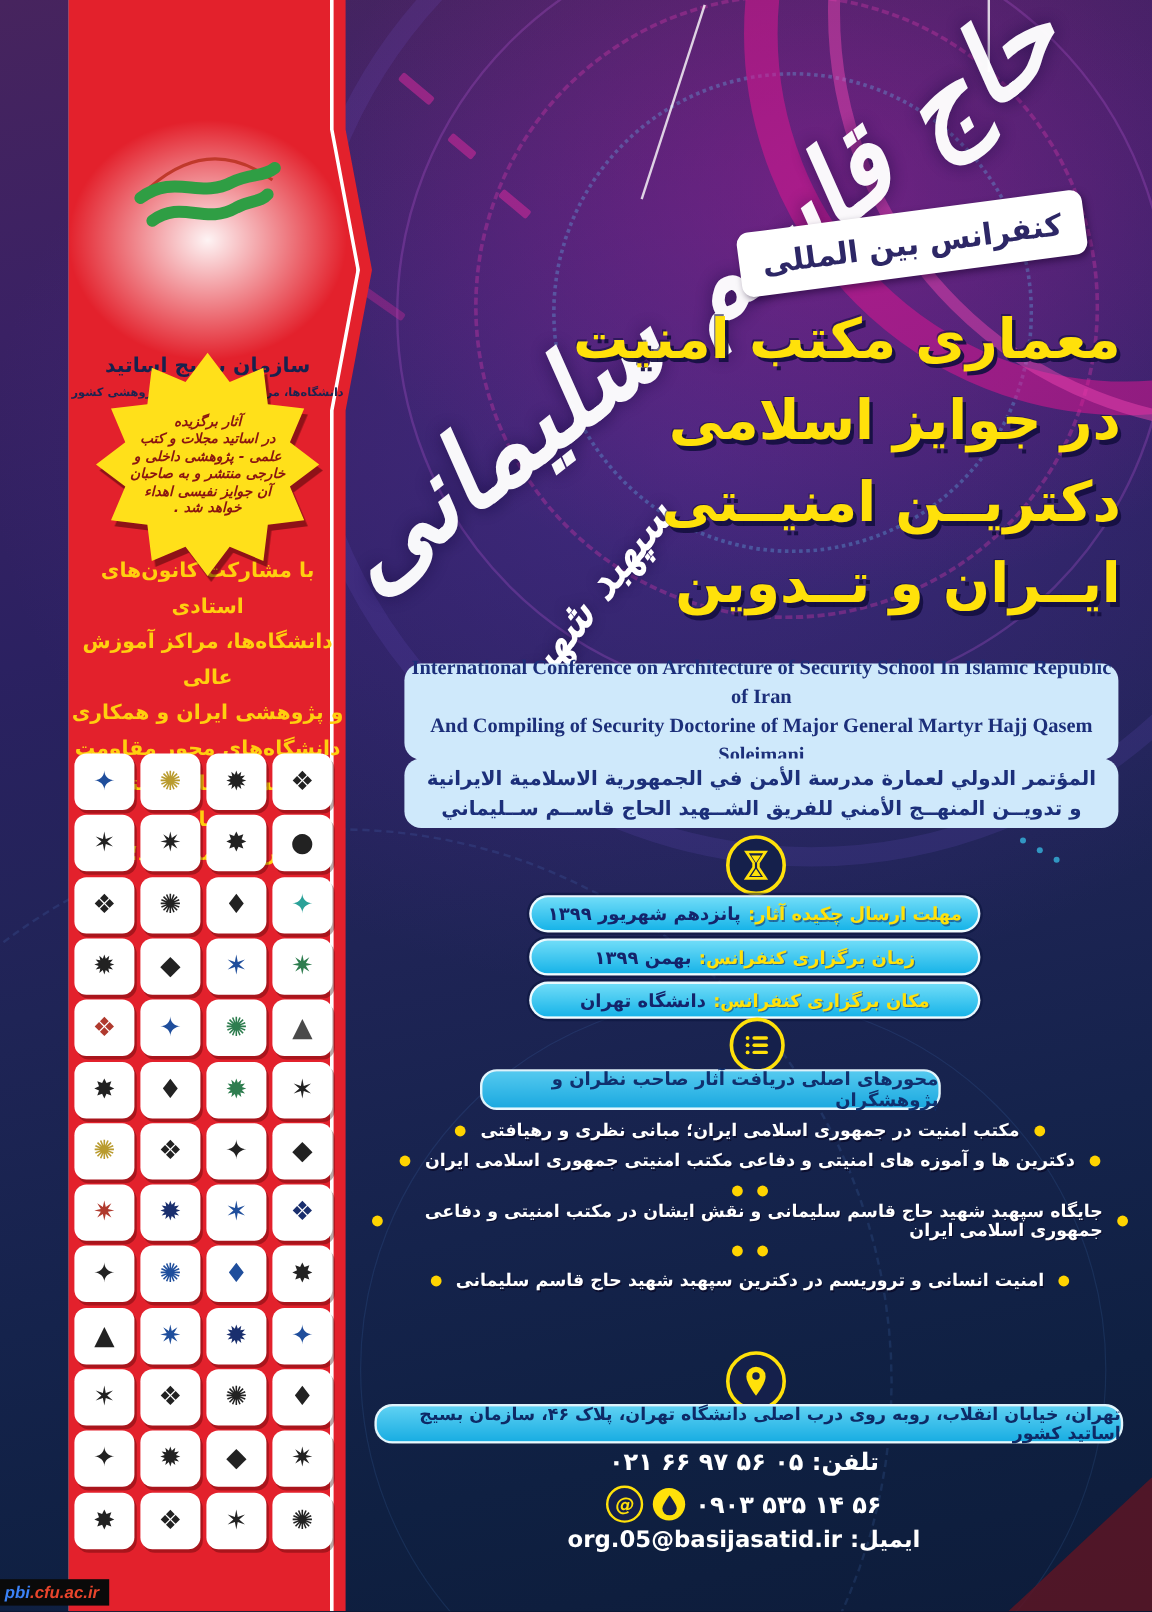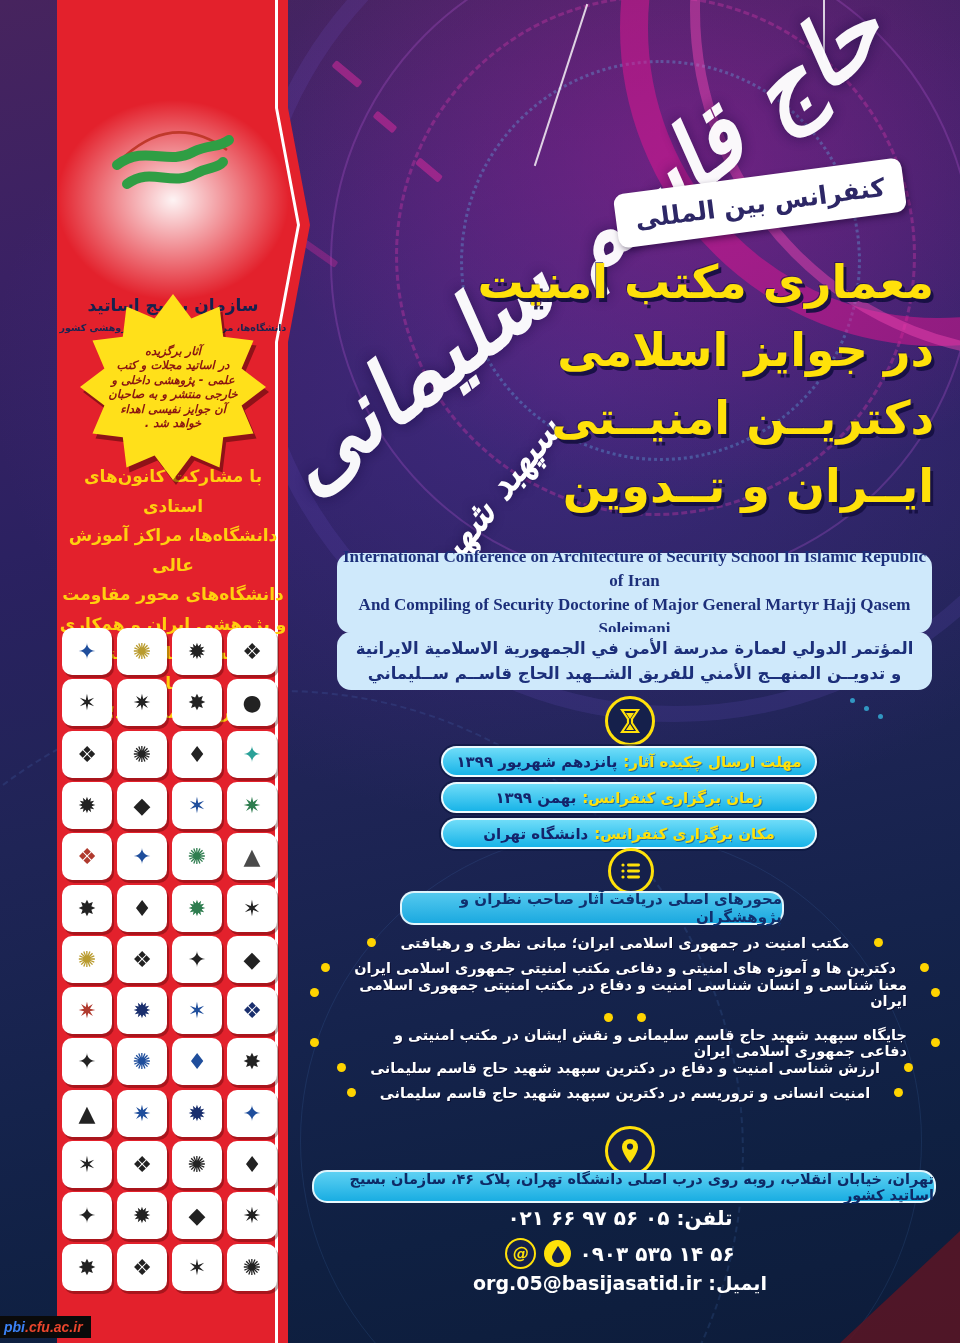--- a/index.html
+++ b/index.html
@@ -83,21 +83,21 @@
     border:2px solid rgba(255,255,255,.9);box-shadow:0 0 0 2px rgba(10,20,60,.55);
     display:flex;align-items:center;justify-content:center;gap:6px;font-size:15px;font-weight:800;}
   .pill .lbl{color:#ffe10a;text-shadow:1px 1px 0 rgba(20,30,90,.5);}
   .pill .val{color:#14246b;}
   .tophead{position:absolute;left:400px;top:891px;width:380px;height:30px;border-radius:14px;
     background:linear-gradient(180deg,#54c9ef,#1ba9e0);border:2px solid rgba(255,255,255,.85);
     display:flex;align-items:center;justify-content:center;direction:rtl;
     color:#10306e;font-weight:800;font-size:15px;}
   
   .topics{position:absolute;left:310px;top:930px;width:630px;}
-  .topic{height:25px;display:flex;align-items:center;justify-content:center;gap:24px;direction:rtl;
+  .topic{height:25px;display:flex;align-items:center;justify-content:center;gap:12px;direction:rtl;
     color:#ffffff;font-weight:bold;font-size:14.5px;text-shadow:1px 1px 0 rgba(10,10,40,.8);}
   .bdot{width:9px;height:9px;border-radius:50%;background:#ffd400;flex:0 0 auto;}
   
   .addr{position:absolute;left:312px;top:1170px;width:620px;height:29px;border-radius:15px;
     background:linear-gradient(180deg,#5ed1f3,#19ade2);border:2px solid rgba(255,255,255,.85);
     display:flex;align-items:center;justify-content:center;direction:rtl;
     color:#0e2a66;font-weight:800;font-size:14.5px;}
   .phone,.mobile,.email{position:absolute;left:260px;width:720px;text-align:center;direction:rtl;
     color:#ffffff;font-weight:800;}
   .phone{top:1206px;font-size:20px;}
@@ -144,22 +144,22 @@
     <svg class="bird" width="136" height="100" viewBox="0 0 136 100">
       <path d="M18,38 Q68,-6 120,32" fill="none" stroke="#c0392b" stroke-width="2.5"></path>
       <path d="M10,47 C38,26 60,48 86,34 C102,26 112,30 122,22" fill="none" stroke="#2f9e44" stroke-width="10" stroke-linecap="round"></path>
       <path d="M20,66 C44,48 64,70 90,55 C103,48 110,51 116,44" fill="none" stroke="#2f9e44" stroke-width="10" stroke-linecap="round"></path>
     </svg>
     <div class="org1" dir="rtl">سازمان بسیج اساتید</div>
     <div class="org2" dir="rtl">دانشگاه‌ها، مراکز آموزش عالی و پژوهشی کشور</div>
     <div class="partic" id="participation" dir="rtl">
         <div>با مشارکت کانون‌های استادی</div>
         <div>دانشگاه‌ها، مراکز آموزش عالی</div>
+        <div>و پژوهشی ایران و همکاری</div>
         <div>دانشگاه‌های محور مقاومت</div>
-        <div>و پژوهشی ایران و همکاری</div>
         <div>و دانشگاه‌های مستقل جهان</div>
         <div>برگزار می‌شود؛</div>
       </div>
   </div>
 
   <svg class="starwrap" viewBox="0 0 190 190">
     <polygon id="starpoly" fill="#ffe01a" points="95.0,2.0 113.4,26.4 141.5,14.5 145.2,44.8 175.5,48.5 163.6,76.6 188.0,95.0 163.6,113.4 175.5,141.5 145.2,145.2 141.5,175.5 113.4,163.6 95.0,188.0 76.6,163.6 48.5,175.5 44.8,145.2 14.5,141.5 26.4,113.4 2.0,95.0 26.4,76.6 14.5,48.5 44.8,44.8 48.5,14.5 76.6,26.4"></polygon>
   </svg>
   <div class="starlines" id="starlines" dir="rtl">
       <div>آثار برگزیده</div>
@@ -285,35 +285,29 @@
         <span>مکتب امنیت در جمهوری اسلامی ایران؛ مبانی نظری و رهیافتی</span>
         <span class="bdot"></span>
       </div>
       <div class="topic">
         <span class="bdot"></span>
         <span>دکترین ها و آموزه های امنیتی و دفاعی مکتب امنیتی جمهوری اسلامی ایران</span>
         <span class="bdot"></span>
       </div>
       <div class="topic">
         <span class="bdot"></span>
-        <span>معنا شناسی و انسان شناسی امنیت و دفاع در مکتب امنیتی جمهوری اسلامی ایران</span>
-        <span class="bdot"></span>
-      </div>
-      <div class="topic">
-        <span class="bdot"></span>
         <span class="bdot"></span>
       </div>
       <div class="topic">
         <span class="bdot"></span>
         <span>جایگاه سپهبد شهید حاج قاسم سلیمانی و نقش ایشان در مکتب امنیتی و دفاعی جمهوری اسلامی ایران</span>
         <span class="bdot"></span>
       </div>
       <div class="topic">
         <span class="bdot"></span>
-        <span>ارزش شناسی امنیت و دفاع در دکترین سپهبد شهید حاج قاسم سلیمانی</span>
         <span class="bdot"></span>
       </div>
       <div class="topic">
         <span class="bdot"></span>
         <span>امنیت انسانی و تروریسم در دکترین سپهبد شهید حاج قاسم سلیمانی</span>
         <span class="bdot"></span>
       </div>
     </div>
 
   <div class="circ c-pin">

